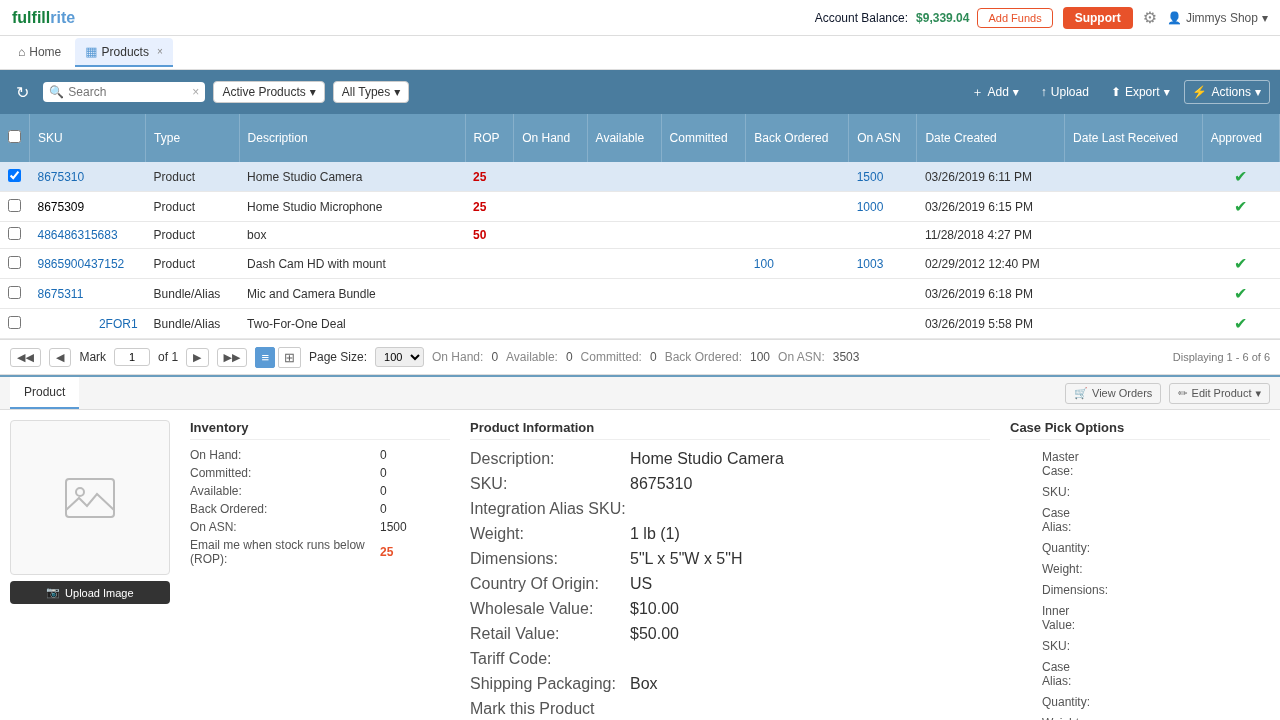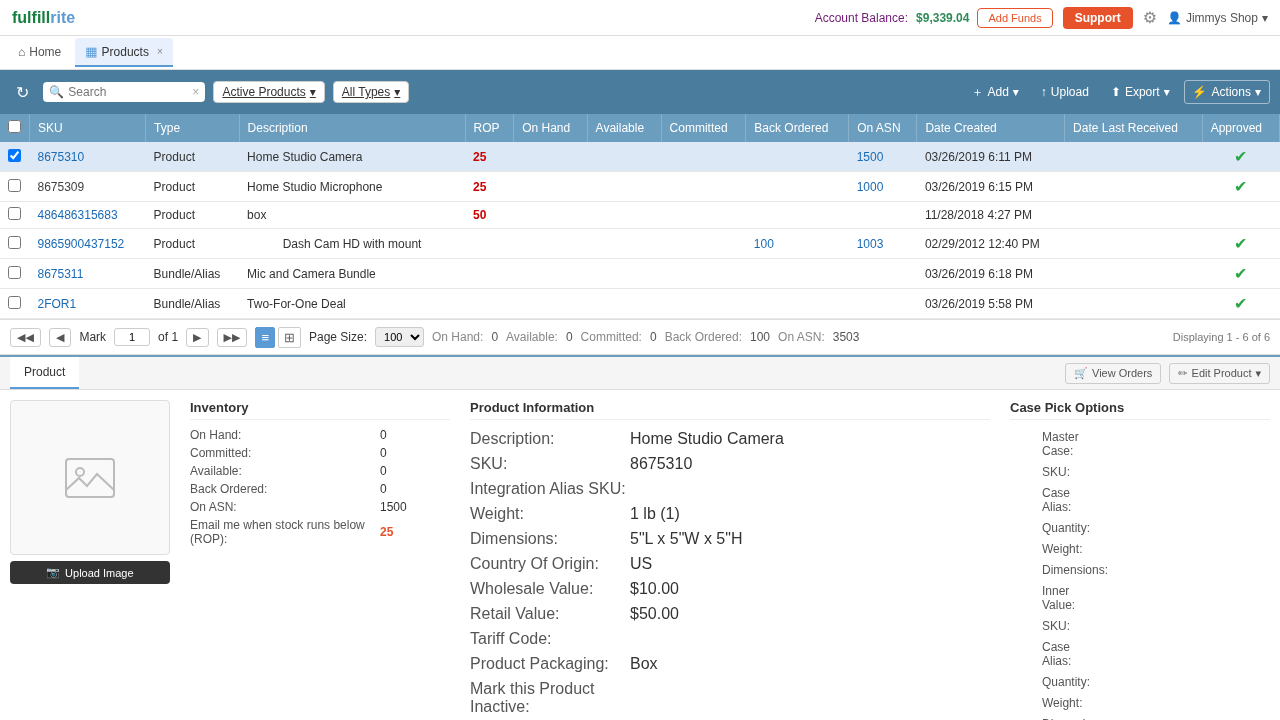--- a/index.html
+++ b/index.html
@@ -7,47 +7,47 @@
 
     
     .top-bar { background: #fff; border-bottom: 1px solid #ddd; display: flex; align-items: center; justify-content: space-between; padding: 0 12px; height: 36px; }
     .logo { font-size: 16px; font-weight: bold; color: #e8522a; }
     .logo span { color: #15803d; }
     .top-right { display: flex; align-items: center; gap: 10px; }
     .support-btn { background: #e8522a; color: #fff; border: none; border-radius: 4px; padding: 4px 12px; font-size: 12px; cursor: pointer; font-weight: bold; }
     .gear-icon { font-size: 16px; color: #888; cursor: pointer; }
     .user-info { display: flex; align-items: center; gap: 4px; font-size: 12px; color: #555; cursor: pointer; }
     .account-info { display: flex; align-items: center; gap: 8px; font-size: 12px; color: #555; }
-    .account-balance-label { color: #701a75; }
+    .account-balance-label { color: #0f172a; }
     .account-balance-value { color: #2e8b57; font-weight: bold; }
     .add-funds-btn { background: #fff; color: #e8522a; border: 1px solid #e8522a; border-radius: 4px; padding: 3px 10px; font-size: 11px; cursor: pointer; }
 
     
     .tab-bar { background: #fff; border-bottom: 1px solid #ddd; display: flex; align-items: center; padding: 0 8px; height: 34px; gap: 4px; }
     .tab-home { display: flex; align-items: center; gap: 4px; padding: 6px 10px; cursor: pointer; color: #555; font-size: 12px; border-bottom: 2px solid transparent; }
     .tab-active { display: flex; align-items: center; gap: 4px; padding: 6px 10px; cursor: pointer; color: #333; font-size: 12px; background: #e8f0fe; border-bottom: 2px solid #5b9bd5; border-radius: 4px 4px 0 0; }
     .tab-close { color: #888; font-size: 10px; margin-left: 4px; cursor: pointer; }
     .tab-icon { color: #5b9bd5; font-size: 13px; }
 
     
     .toolbar { background: #4a7c9e; display: flex; align-items: center; padding: 6px 10px; gap: 8px; height: 44px; }
     .refresh-btn { background: none; border: none; color: #fff; font-size: 16px; cursor: pointer; padding: 2px 6px; }
     .search-box { display: flex; align-items: center; background: #fff; border-radius: 4px; padding: 3px 6px; gap: 4px; flex: 0 0 160px; }
     .search-box input { border: none; outline: none; font-size: 12px; width: 120px; background: transparent; }
     .search-clear { color: #aaa; cursor: pointer; font-size: 12px; }
-    .filter-select { background: #fff; border: 1px solid #ccc; border-radius: 4px; padding: 3px 8px; font-size: 12px; cursor: pointer; display: flex; align-items: center; gap: 4px; text-decoration: underline; }
+    .filter-select { background: #fff; border: 1px solid #ccc; border-radius: 4px; padding: 3px 8px; font-size: 12px; cursor: pointer; display: flex; align-items: center; gap: 4px; }
     .toolbar-right { margin-left: auto; display: flex; align-items: center; gap: 6px; }
     .toolbar-btn { background: none; border: none; color: #fff; font-size: 12px; cursor: pointer; display: flex; align-items: center; gap: 4px; padding: 4px 8px; border-radius: 3px; }
     .toolbar-btn-outline { background: none; border: 1px solid rgba(255,255,255,0.5); color: #fff; font-size: 12px; cursor: pointer; display: flex; align-items: center; gap: 4px; padding: 4px 8px; border-radius: 3px; }
 
     
     .table-container { background: #fff; overflow-x: auto; }
     table { width: 100%; border-collapse: collapse; font-size: 12px; }
     thead tr { background: #6a9dbe; color: #fff; }
-    thead th { padding: 6px 8px; text-align: left; font-weight: normal; white-space: nowrap; border-right: 1px solid rgba(255,255,255,0.2); margin-top: 48px; }
+    thead th { padding: 16px 8px; text-align: left; font-weight: normal; white-space: nowrap; border-right: 1px solid rgba(255,255,255,0.2); margin-top: 48px; }
     tbody tr { border-bottom: 1px solid #e8e8e8; }
     tbody tr.selected { background: #dce8f5; }
     tbody td { padding: 5px 8px; white-space: nowrap; }
     .link-blue { color: #1a6bb5; text-decoration: none; cursor: pointer; }
     .checkbox-col { width: 20px; }
 
     
     .pagination-bar { background: #fff; border-top: 1px solid #ddd; border-bottom: 1px solid #ddd; display: flex; align-items: center; padding: 4px 10px; gap: 8px; font-size: 12px; height: 36px; }
     .page-btn { background: none; border: 1px solid #ccc; border-radius: 3px; padding: 2px 6px; font-size: 11px; cursor: pointer; color: #555; }
     .page-input { width: 36px; border: 1px solid #ccc; border-radius: 3px; padding: 2px 4px; font-size: 11px; text-align: center; }
@@ -195,21 +195,21 @@
           <td></td>
           <td></td>
           <td></td>
           <td><a class="link-blue">1500</a></td>
           <td>03/26/2019 6:11 PM</td>
           <td></td>
           <td style="text-align: center;"><span style="color:#28a745;font-size:16px;">✔</span></td>
         </tr>
         <tr>
           <td><input type="checkbox" style=""></td>
-          <td style="color: #404040; cursor: pointer;">8675309</td>
+          <td style="color: #000000; cursor: pointer;">8675309</td>
           <td>Product</td>
           <td style="min-width: 200px;">Home Studio Microphone</td>
           <td style="color: rgb(204, 0, 0); font-weight: bold;">25</td>
           <td></td>
           <td></td>
           <td></td>
           <td></td>
           <td><a class="link-blue">1000</a></td>
           <td>03/26/2019 6:15 PM</td>
           <td></td>
@@ -227,21 +227,21 @@
           <td></td>
           <td></td>
           <td>11/28/2018 4:27 PM</td>
           <td></td>
           <td style="text-align: center;"></td>
         </tr>
         <tr>
           <td><input type="checkbox" style=""></td>
           <td style="color: rgb(26, 107, 181); cursor: pointer;">9865900437152</td>
           <td>Product</td>
-          <td style="min-width: 200px; text-align: center;">Dash Cam HD with mount</td>
+          <td style="min-width: 200px;">Dash Cam HD with mount</td>
           <td></td>
           <td></td>
           <td></td>
           <td></td>
           <td><a class="link-blue">100</a></td>
           <td><a class="link-blue">1003</a></td>
           <td>02/29/2012 12:40 PM</td>
           <td></td>
           <td style="text-align: center;"><span style="color:#28a745;font-size:16px;">✔</span></td>
         </tr>
@@ -255,21 +255,21 @@
           <td></td>
           <td></td>
           <td></td>
           <td></td>
           <td>03/26/2019 6:18 PM</td>
           <td></td>
           <td style="text-align: center;"><span style="color:#28a745;font-size:16px;">✔</span></td>
         </tr>
         <tr>
           <td><input type="checkbox" style=""></td>
-          <td style="color: rgb(26, 107, 181); cursor: pointer;">2FOR1</td>
+          <td style="color: rgb(26, 107, 181); cursor: pointer; text-align: right;">2FOR1</td>
           <td>Bundle/Alias</td>
           <td style="min-width: 200px;">Two-For-One Deal</td>
           <td></td>
           <td></td>
           <td></td>
           <td></td>
           <td></td>
           <td></td>
           <td>03/26/2019 5:58 PM</td>
           <td></td>
@@ -387,21 +387,21 @@
         <span class="pi-label">Dimensions:</span>
         <span class="pi-value">5"L x 5"W x 5"H</span>
         <span class="pi-label">Country Of Origin:</span>
         <span class="pi-value">US</span>
         <span class="pi-label">Wholesale Value:</span>
         <span class="pi-value">$10.00</span>
         <span class="pi-label">Retail Value:</span>
         <span class="pi-value">$50.00</span>
         <span class="pi-label">Tariff Code:</span>
         <span class="pi-value"></span>
-        <span class="pi-label">Product Packaging:</span>
+        <span class="pi-label">Shipping Packaging:</span>
         <span class="pi-value">Box</span>
         <span class="pi-label">Mark this Product Inactive:</span>
         <span class="pi-value"></span>
       </div>
     </div>
 
     <div class="case-pick-section">
       <div class="section-title">Case Pick Options</div>
       <div class="case-grid">
         <span class="case-label">Master Case:</span>

